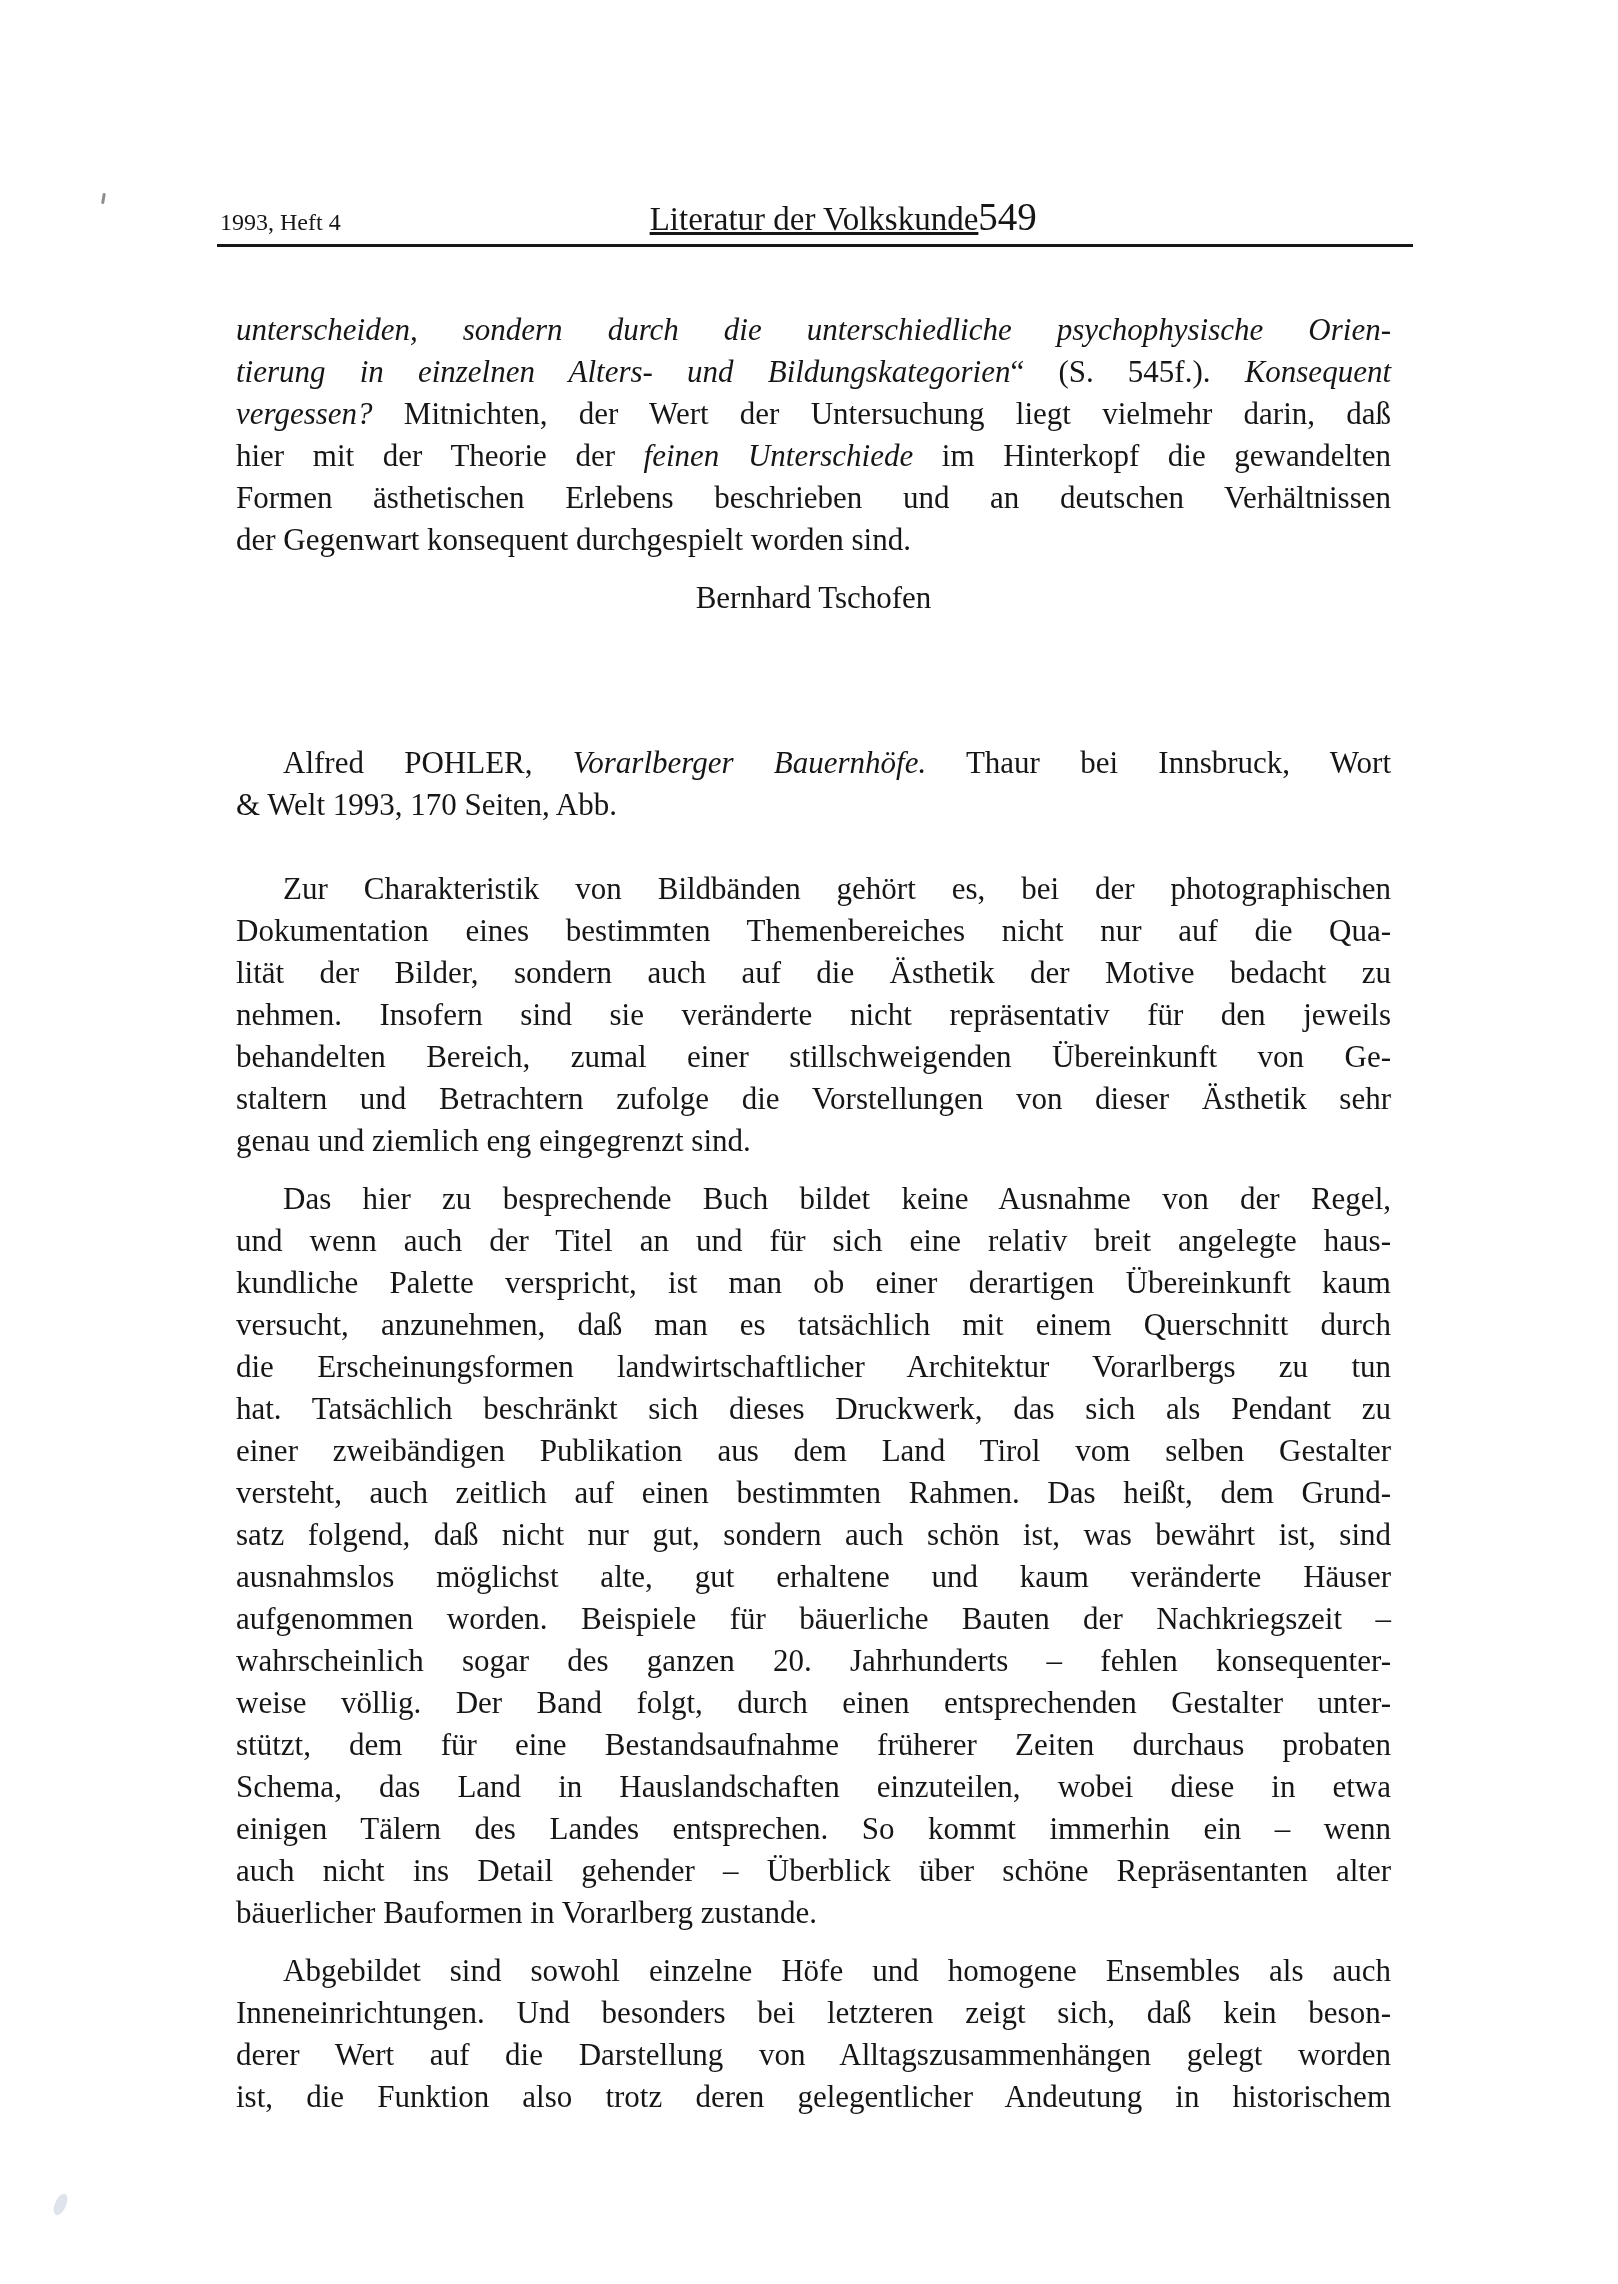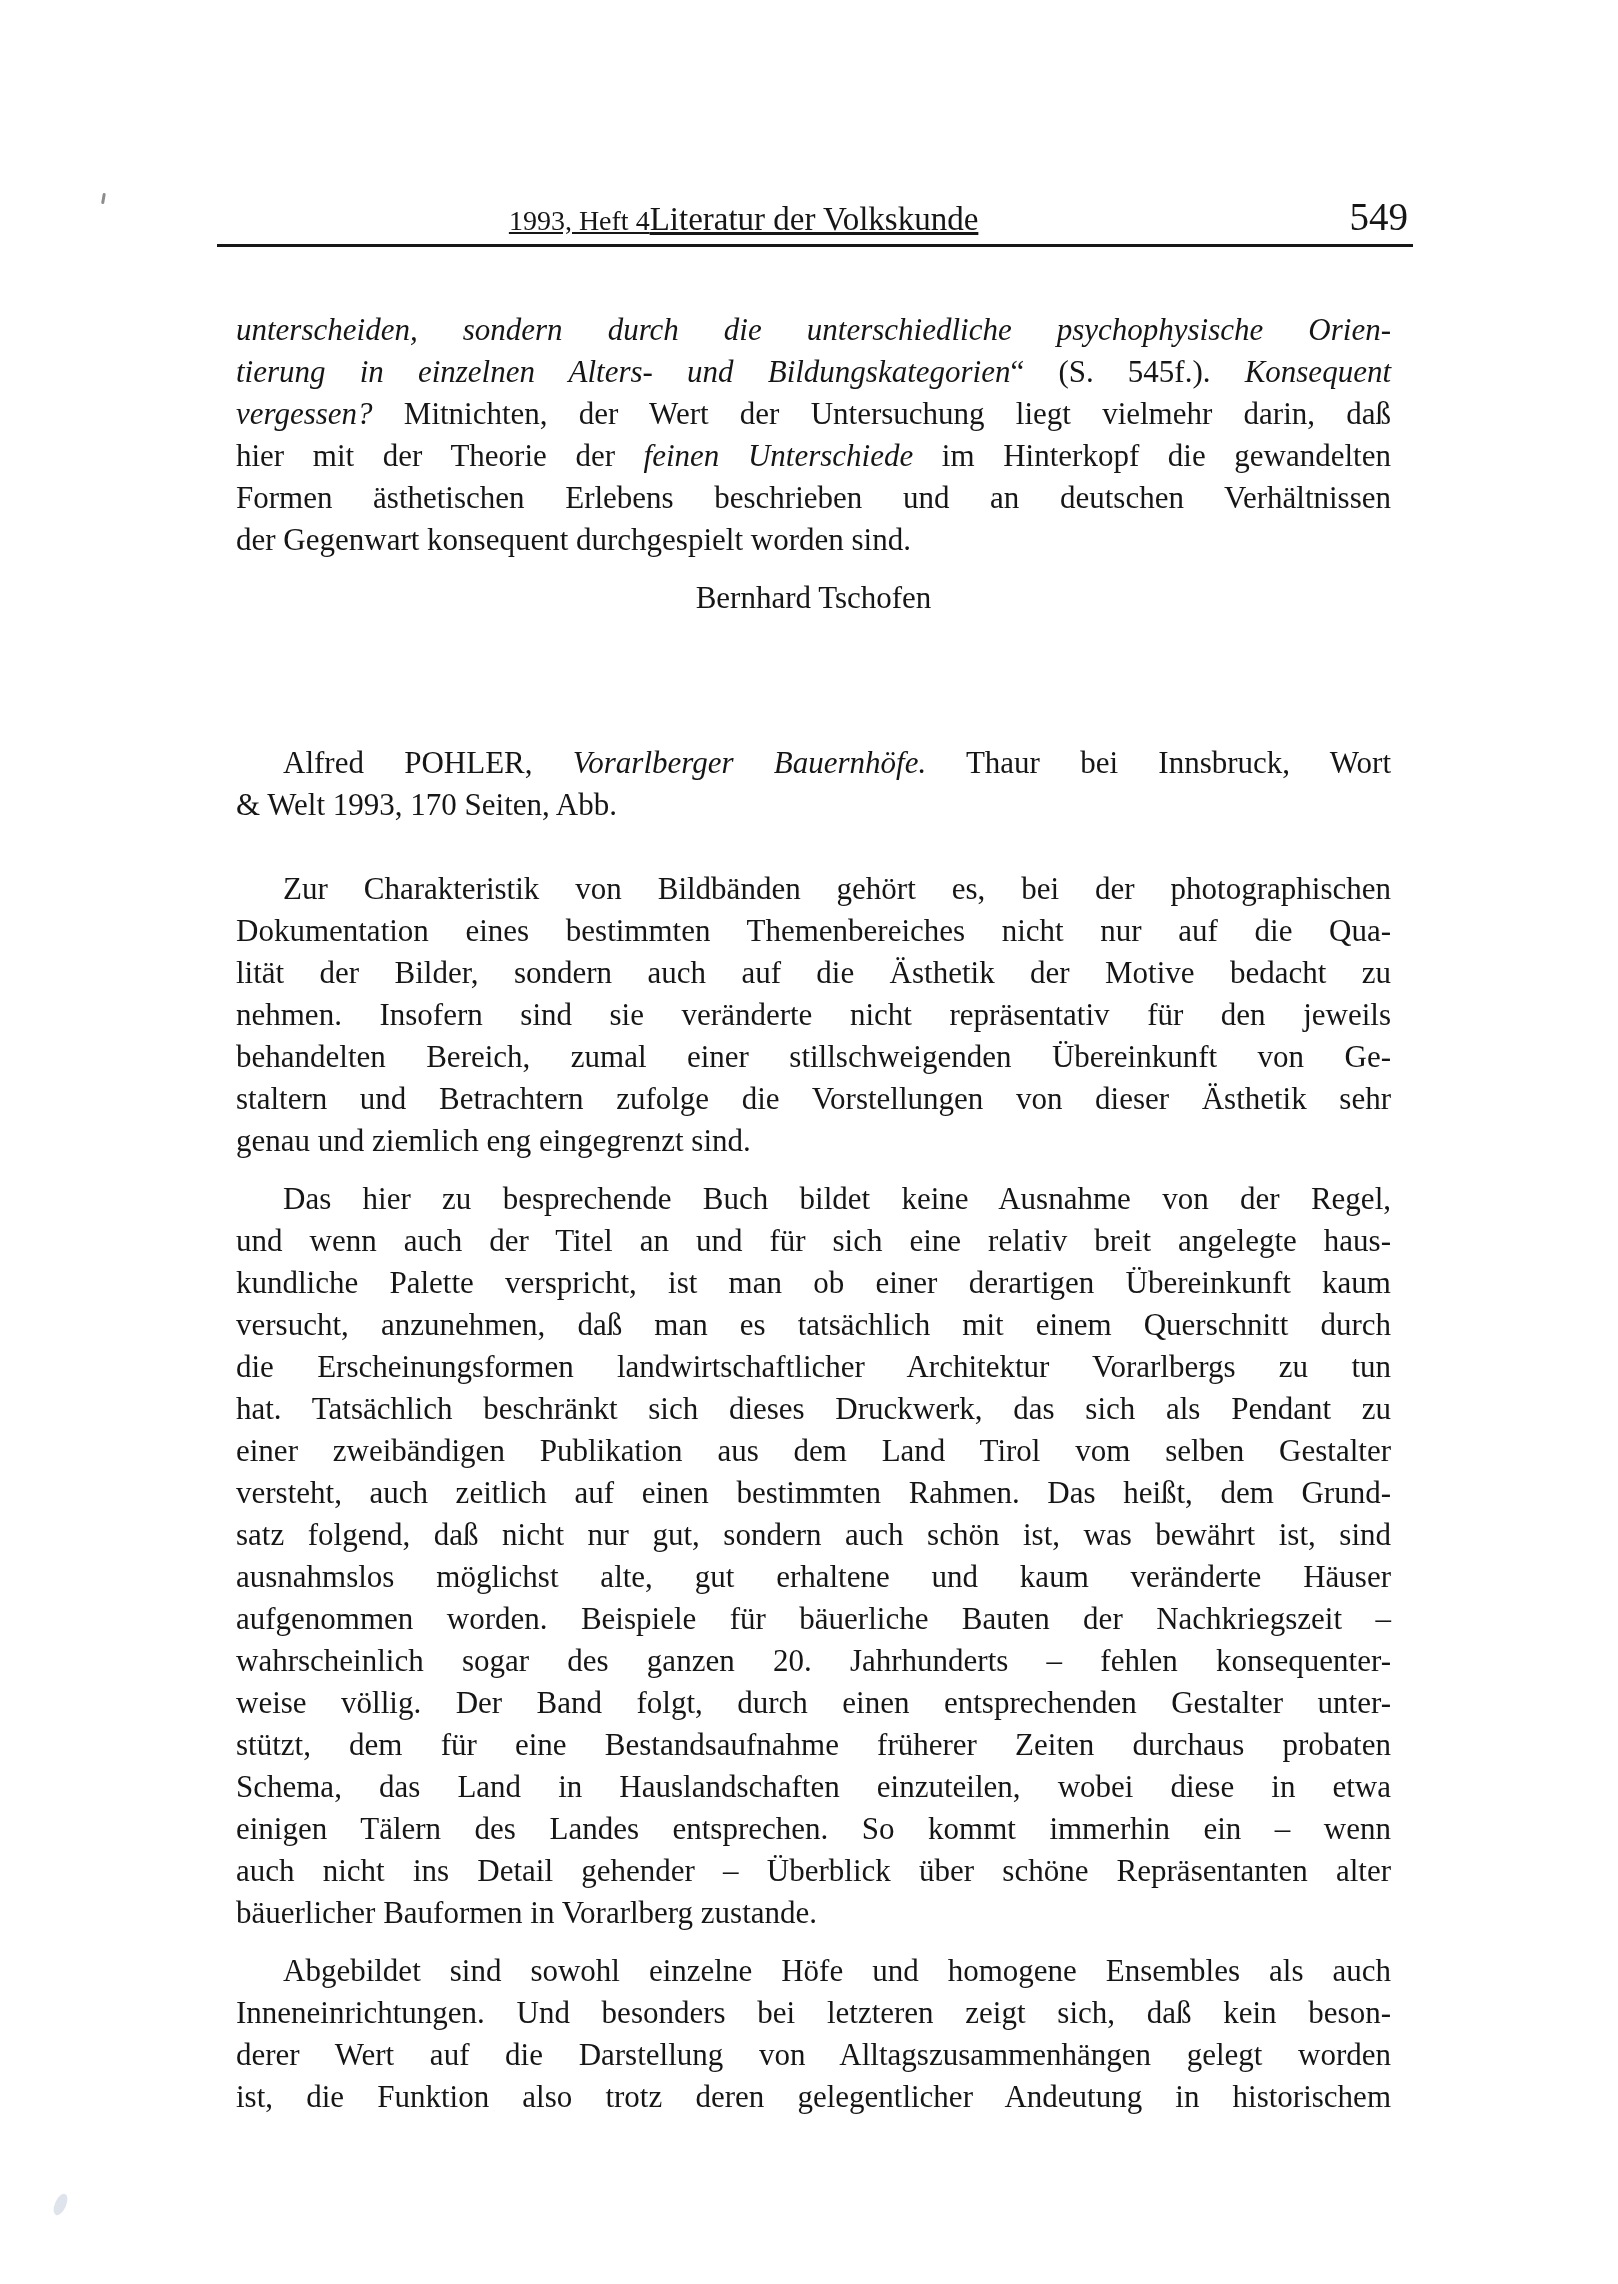--- a/index.html
+++ b/index.html
@@ -9,23 +9,23 @@
     background:#ffffff;
     color:#161616;
     font-family:"Liberation Serif","DejaVu Serif",serif;
     overflow:hidden;
   }
   
   .header{
     position:absolute;left:220px;top:194px;width:1188px;
     display:flex;align-items:baseline;
   }
-  .header .h-left{flex:1;text-align:right;font-size:28px;text-decoration:underline;}
+  .header .h-left{flex:1;text-align:left;font-size:24px;}
   .header .h-center{flex:0 0 auto;text-align:center;font-size:33px;text-decoration:underline;}
-  .header .h-right{flex:1;text-align:right;font-size:39px;}
+  .header .h-right{flex:1;font-size:39px;}
   .rule{
     position:absolute;left:217px;top:244px;width:1196px;height:3.2px;
     background:#171717;
   }
   
   .text-column{
     position:absolute;left:220px;top:293px;width:1187px;
     font-size:31px;line-height:42px;
   }
   .para{margin:16px;}

